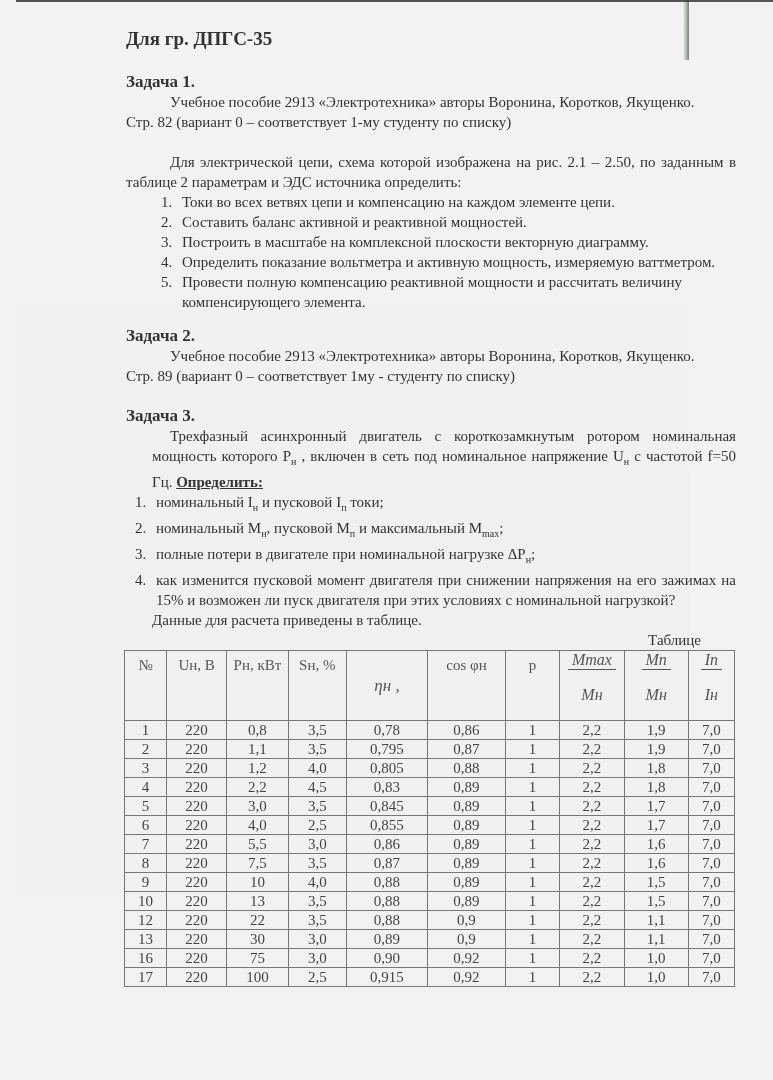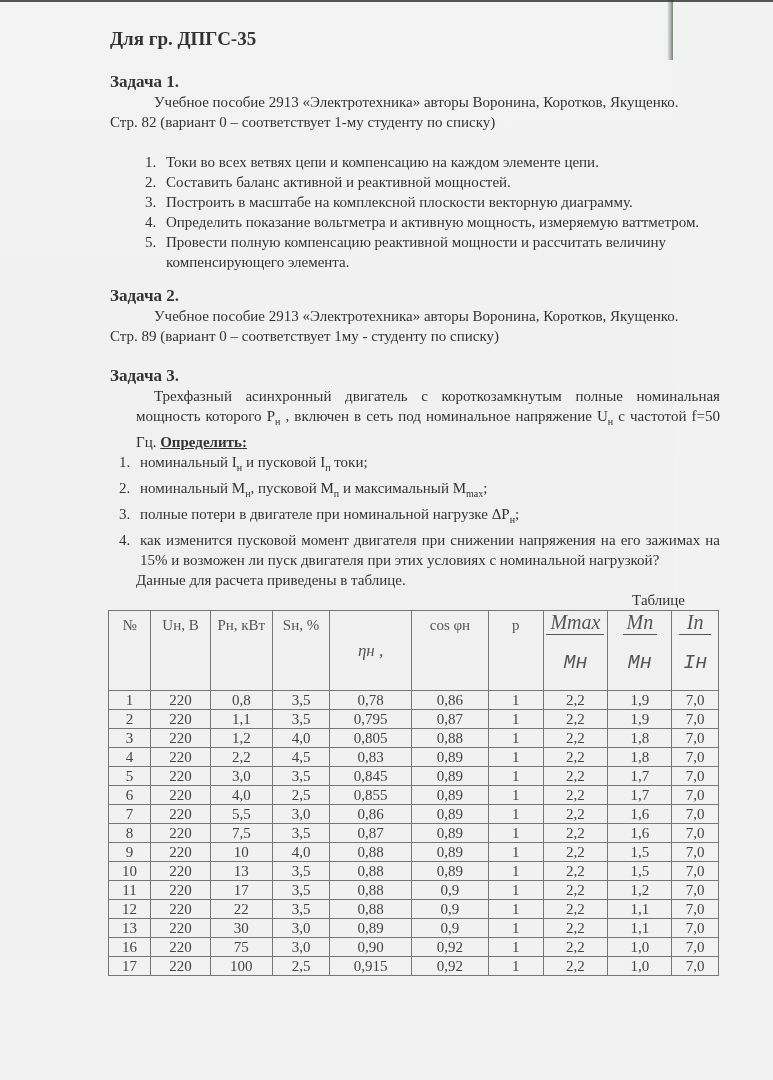--- a/index.html
+++ b/index.html
@@ -3,21 +3,21 @@
   <meta charset="utf-8">
   <style>
     html, body { margin: 0; padding: 0; }
     body {
       width: 773px; height: 1080px; overflow: hidden;
       background: #f2f2f2;
       font-family: "Liberation Serif", serif;
       color: #333;
       position: relative;
     }
-    .page { position: absolute; left: 0; top: 0; width: 673px; height: 1080px;
+    .page { position: absolute; left: 16px; top: 0; width: 673px; height: 1080px;
       background: linear-gradient(180deg, #f3f3f3 0%, #f0f0f0 50%, #f2f2f2 100%); }
     .top-edge { position: absolute; left: 0; top: 0; width: 773px; height: 2px; background: #555; }
     .right-shadow { position: absolute; right: 0; top: 0; width: 6px; height: 60px;
       background: linear-gradient(90deg, rgba(0,0,0,0), rgba(40,60,40,0.6)); }
     .content { position: absolute; left: 110px; top: 28px; width: 610px; }
     .group-title { font-size: 19px; font-weight: bold; margin: 0; height: 24px; }
     .task-title { font-size: 17px; font-weight: bold; margin: 0; }
     p { margin: 0; font-size: 15px; line-height: 20px; }
     .indent { text-indent: 44px; }
     ol { margin: 0; padding-left: 50px; font-size: 15px; line-height: 20px; }
@@ -26,56 +26,57 @@
     .just { text-align: justify; }
     .t3-body { padding-left: 26px; text-indent: 18px; text-align: justify; }
     .underline { text-decoration: underline; font-weight: bold; }
     sub { font-size: 10px; }
     .tab-caption { text-align: right; font-size: 15px; margin-right: 35px; }
     table { border-collapse: collapse; width: 611px; margin-left: -2px; font-size: 15px; }
     th, td { border: 1px solid #777; text-align: center; padding: 0; height: 18px; font-weight: normal; }
     th { height: 46px; vertical-align: top; padding-top: 6px; color: #555; }
     th.math { vertical-align: middle; padding-top: 0; font-style: italic; }
     td { color: #444; line-height: 18px; }
-    .frac { display: inline-block; text-align: center; font-style: italic; font-size: 20px; }
+    .frac { display: inline-block; text-align: center; font-style: italic; font-size: 16px; }
     .frac .num { display: block; border-bottom: 1px solid #555; padding: 0 4px; }
-    .frac .den { display: block; padding: 16px 4px; font-family: Liberation Mono, monospace; }
+    .frac .den { display: block; padding: 16px 4px; }
   </style>
 </head>
 <body>
 
 <div class="page">
   <div class="top-edge"></div>
   <div class="right-shadow"></div>
 
   <div class="content">
     <h1 class="group-title">Для гр. ДПГС-35</h1>
 
     <div style="height:20px"></div>
     <h2 class="task-title">Задача 1.</h2>
     <p class="indent">Учебное пособие 2913 «Электротехника» авторы Воронина, Коротков, Якущенко.</p>
     <p>Стр. 82 (вариант 0 – соответствует 1-му студенту по списку)</p>
 
     <div style="height:20px"></div>
+    <p class="indent just">Для электрической цепи, схема которой изображена на рис. 2.1 – 2.50, по заданным в таблице 2 параметрам и ЭДС источника определить:</p>
     <ol>
       <li>Токи во всех ветвях цепи и компенсацию на каждом элементе цепи.</li>
       <li>Составить баланс активной и реактивной мощностей.</li>
       <li>Построить в масштабе на комплексной плоскости векторную диаграмму.</li>
       <li>Определить показание вольтметра и активную мощность, измеряемую ваттметром.</li>
       <li>Провести полную компенсацию реактивной мощности и рассчитать величину компенсирующего элемента.</li>
     </ol>
 
     <div style="height:14px"></div>
     <h2 class="task-title">Задача 2.</h2>
     <p class="indent">Учебное пособие 2913 «Электротехника» авторы Воронина, Коротков, Якущенко.</p>
     <p>Стр. 89 (вариант 0 – соответствует 1му - студенту по списку)</p>
 
     <div style="height:20px"></div>
     <h2 class="task-title">Задача 3.</h2>
-    <p class="t3-body"><span>Трехфазный асинхронный двигатель с короткозамкнутым полные номинальная мощность которого P</span><sub>н</sub><span> , включен в сеть под номинальное напряжение U</span><sub>н</sub><span> с частотой f=50 Гц. </span><span class="underline">Определить:</span></p>
+    <p class="t3-body"><span>Трехфазный асинхронный двигатель с короткозамкнутым ротором номинальная мощность которого P</span><sub>н</sub><span> , включен в сеть под номинальное напряжение U</span><sub>н</sub><span> с частотой f=50 Гц. </span><span class="underline">Определить:</span></p>
     <ol class="t3 just">
       <li><span>номинальный I</span><sub>н</sub><span> и пусковой I</span><sub>п</sub><span> токи;</span></li>
       <li><span>номинальный M</span><sub>н</sub><span>, пусковой M</span><sub>п</sub><span> и максимальный M</span><sub>max</sub><span>;</span></li>
       <li><span>полные потери в двигателе при номинальной нагрузке ΔP</span><sub>н</sub><span>;</span></li>
       <li><span>как изменится пусковой момент двигателя при снижении напряжения на его зажимах на 15% и возможен ли пуск двигателя при этих условиях с номинальной нагрузкой?</span></li>
     </ol>
     <p style="padding-left:26px">Данные для расчета приведены в таблице.</p>
     <p class="tab-caption">Таблице</p>
 
     <table>
@@ -214,32 +215,20 @@
             <td>13</td>
             <td>3,5</td>
             <td>0,88</td>
             <td>0,89</td>
             <td>1</td>
             <td>2,2</td>
             <td>1,5</td>
             <td>7,0</td>
           </tr>
           <tr>
-            <td>11</td>
-            <td>220</td>
-            <td>17</td>
-            <td>3,5</td>
-            <td>0,88</td>
-            <td>0,9</td>
-            <td>1</td>
-            <td>2,2</td>
-            <td>1,2</td>
-            <td>7,0</td>
-          </tr>
-          <tr>
             <td>12</td>
             <td>220</td>
             <td>22</td>
             <td>3,5</td>
             <td>0,88</td>
             <td>0,9</td>
             <td>1</td>
             <td>2,2</td>
             <td>1,1</td>
             <td>7,0</td>

